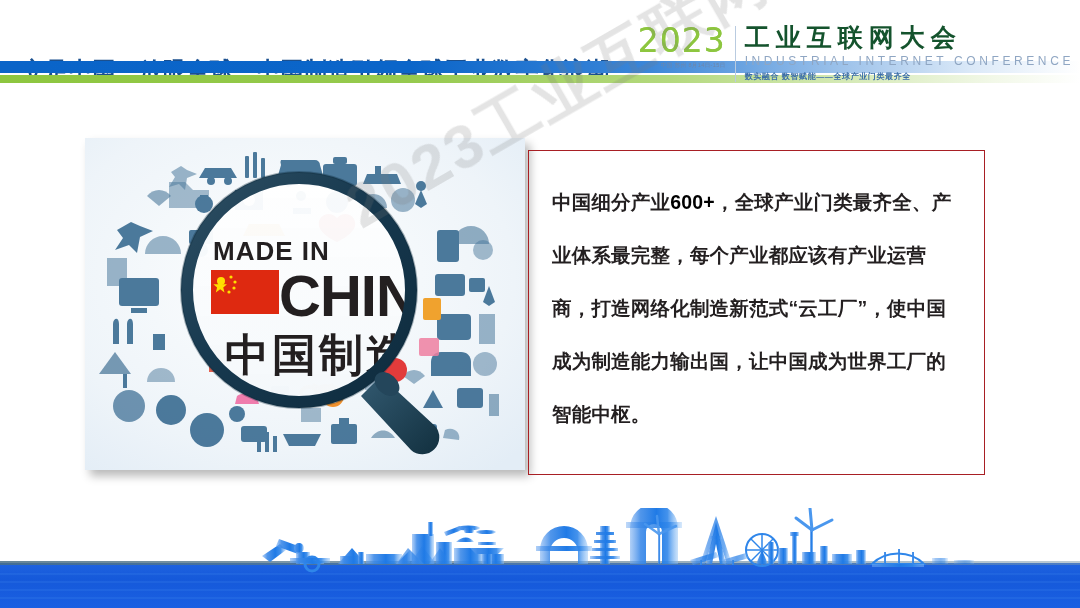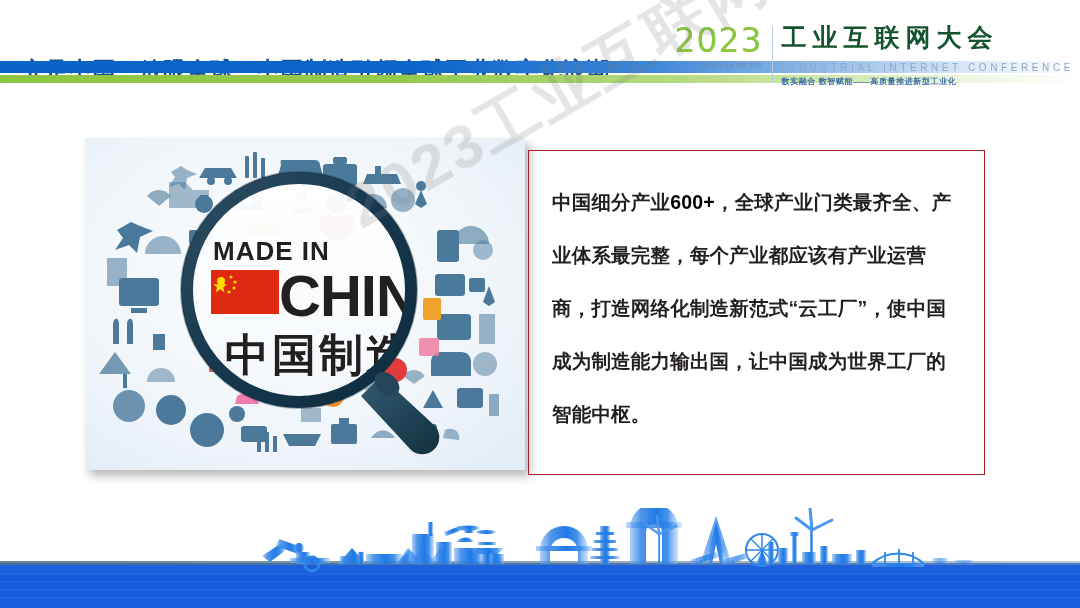--- a/index.html
+++ b/index.html
@@ -92,22 +92,22 @@
   }
   .logo-cn {
     font-size: 25px;
     font-weight: 700;
     letter-spacing: 6px;
     color: #14532d;
     line-height: 1.05;
     white-space: nowrap;
   }
   .logo-en {
-    margin-top: 12px;
-    font-size: 10px;
+    margin-top: 4px;
+    font-size: 12px;
     letter-spacing: 3.6px;
     color: #8fa6c3;
     white-space: nowrap;
   }
   .logo-slogan {
     margin-top: 3px;
     font-size: 8px;
     letter-spacing: 0.6px;
     color: #3b6ea8;
     font-weight: 700;
@@ -182,21 +182,21 @@
 
   <div id="conference-logo">
     <div class="logo-left">
       <div class="logo-year">2023</div>
       <div class="logo-place">中国·苏州 8月14日-15日</div>
     </div>
     <div class="logo-divider"></div>
     <div class="logo-right">
       <div class="logo-cn">工业互联网大会</div>
       <div class="logo-en">INDUSTRIAL INTERNET CONFERENCE</div>
-      <div class="logo-slogan">数实融合 数智赋能——高质量推进新型工业化</div>
+      <div class="logo-slogan">数实融合 数智赋能——全球产业门类最齐全</div>
     </div>
   </div>
 
   <div id="photo-card">
     <svg width="440" height="332" viewBox="0 0 440 332">
       <defs>
         <radialGradient id="cardbg" cx="45%" cy="42%" r="75%">
           <stop offset="0%" stop-color="#fdfefe"></stop>
           <stop offset="70%" stop-color="#eef4f9"></stop>
           <stop offset="100%" stop-color="#e3edf6"></stop>

